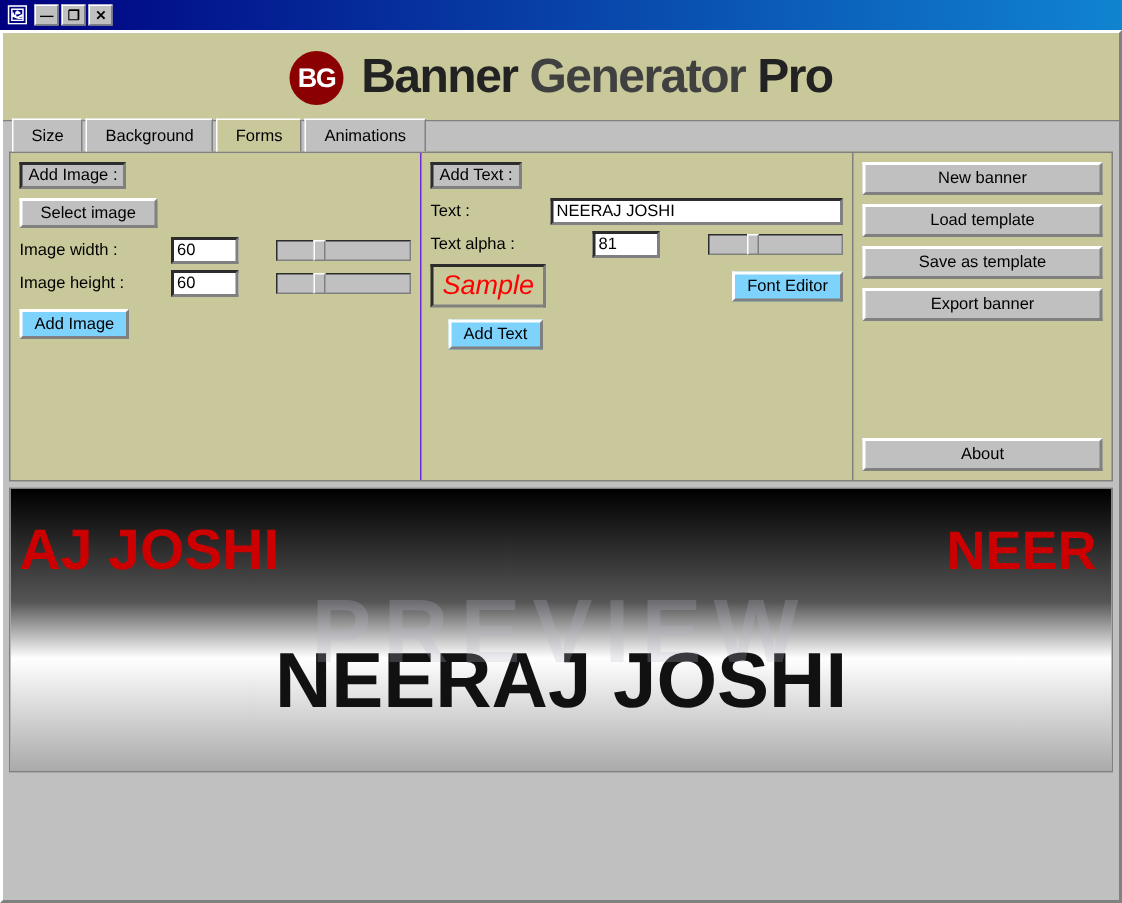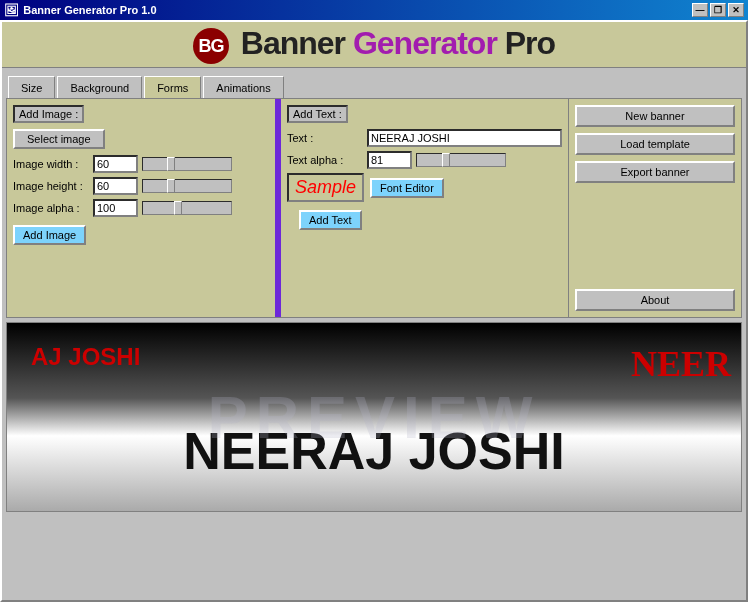--- a/index.html
+++ b/index.html
@@ -34,51 +34,51 @@
     #main-window {
       background: #c0c0c0;
       border: 2px solid;
       border-color: #ffffff #808080 #808080 #ffffff;
       height: 582px;
     }
 
     
     #header {
       background: #c8c89a;
-      height: 46px;
+      height: 59px;
       display: flex;
       align-items: center;
       justify-content: center;
       border-bottom: 1px solid #808080;
     }
     #logo-text {
       font-size: 32px;
       font-weight: bold;
       letter-spacing: -1px;
     }
     #logo-text .logo-icon {
       display: inline-block;
       width: 36px; height: 36px;
       background: #8B0000;
       border-radius: 50%;
       margin-right: 4px;
       vertical-align: middle;
       position: relative;
     }
     #logo-text .banner-part { color: #222; }
-    #logo-text .generator-part { color: #a21caf; }
+    #logo-text .generator-part { color: #404040; }
     #logo-text .pro-part { color: #222; }
 
     
     #tabs {
       display: flex;
       align-items: flex-end;
       padding: 4px 6px 0;
       background: #c0c0c0;
-      height: 30px;
+      height: 20px;
     }
     .tab {
       padding: 2px 12px;
       border: 1px solid;
       border-bottom: none;
       border-color: #ffffff #808080 transparent #ffffff;
       background: #c0c0c0;
       cursor: pointer;
       margin-right: 2px;
       height: 22px;
@@ -98,34 +98,35 @@
       background: #c8c89a;
       border: 1px solid #808080;
       margin: 0 4px;
       height: 220px;
     }
 
     
     #left-panel {
       width: 292px;
       padding: 6px;
-      border-right: 6px solid #6d28d9;
+      border-right: 1px solid #6d28d9;
     }
     .panel-header {
       background: #c0c0c0;
       border: 2px inset #808080;
       padding: 1px 4px;
       display: inline-block;
       margin-bottom: 6px;
       font-size: 11px;
     }
     .input-row {
       display: flex;
       align-items: center;
       margin-bottom: 4px;
+      justify-content: space-between;
     }
     .input-row label {
       width: 80px;
       font-size: 11px;
     }
     .input-box {
       width: 45px;
       height: 18px;
       border: 2px inset #808080;
       background: white;
@@ -235,37 +236,37 @@
       font-size: 52px;
       font-weight: 900;
       color: #111;
       white-space: nowrap;
       font-family: Arial Black, Arial, sans-serif;
       text-transform: uppercase;
     }
     .banner-text-left {
       position: absolute;
       top: 20px;
-      left: 24px;
-      font-size: 24px;
+      left: 6px;
+      font-size: 38px;
       font-weight: 900;
       color: #cc0000;
       white-space: nowrap;
       font-family: Arial Black, Arial, sans-serif;
       text-transform: uppercase;
     }
     .banner-text-right {
       position: absolute;
       top: 20px;
       right: 10px;
       font-size: 36px;
       font-weight: 900;
       color: #cc0000;
       white-space: nowrap;
-      font-family: Liberation Serif, serif;
+      font-family: Liberation Sans, sans-serif;
       text-transform: uppercase;
     }
     .watermark {
       position: absolute;
       top: 0; left: 0; right: 0; bottom: 0;
       display: flex;
       align-items: center;
       justify-content: center;
       font-size: 60px;
       font-weight: 900;
@@ -292,21 +293,20 @@
     #add-text-btn-bottom {
       margin-top: 8px;
       padding-left: 12px;
     }
   </style>
 </head>
 <body>
 
 <div id="titlebar">
   <span class="title-icon">🖼</span>
-  <span class="title-text">Banner Generator Pro 1.0</span>
   <div class="win-btns">
     <div class="win-btn">—</div>
     <div class="win-btn">❐</div>
     <div class="win-btn">✕</div>
   </div>
 </div>
 
 <div id="main-window">
 
   <div id="header">
@@ -339,25 +339,20 @@
       <div class="input-row">
         <label>Image width :</label>
         <input type="text" class="input-box" value="60" style="">
         <input type="range" class="slider" min="0" max="200" value="60" style="">
       </div>
       <div class="input-row">
         <label>Image height :</label>
         <input type="text" class="input-box" value="60" style="">
         <input type="range" class="slider" min="0" max="200" value="60" style="">
       </div>
-      <div class="input-row">
-        <label>Image alpha :</label>
-        <input type="text" class="input-box" value="100" style="">
-        <input type="range" class="slider" min="0" max="255" value="100" style="">
-      </div>
       <div id="add-image-btn-bottom">
         <button class="win-button">Add Image</button>
       </div>
     </div>
 
     <div id="middle-panel">
       <div class="panel-header">Add Text :</div>
       <br>
       <div class="input-row">
         <label>Text :</label>
@@ -373,20 +368,21 @@
         <button class="win-button" style="margin-left:6px;">Font Editor</button>
       </div>
       <div id="add-text-btn-bottom">
         <button class="win-button">Add Text</button>
       </div>
     </div>
 
     <div id="right-panel">
       <button class="right-button">New banner</button>
       <button class="right-button">Load template</button>
+      <button class="right-button">Save as template</button>
       <button class="right-button">Export banner</button>
       <div class="about-section">
         <button class="right-button about-button">About</button>
       </div>
     </div>
 
   </div>
 
   <div id="preview">
     <div id="banner-preview">

